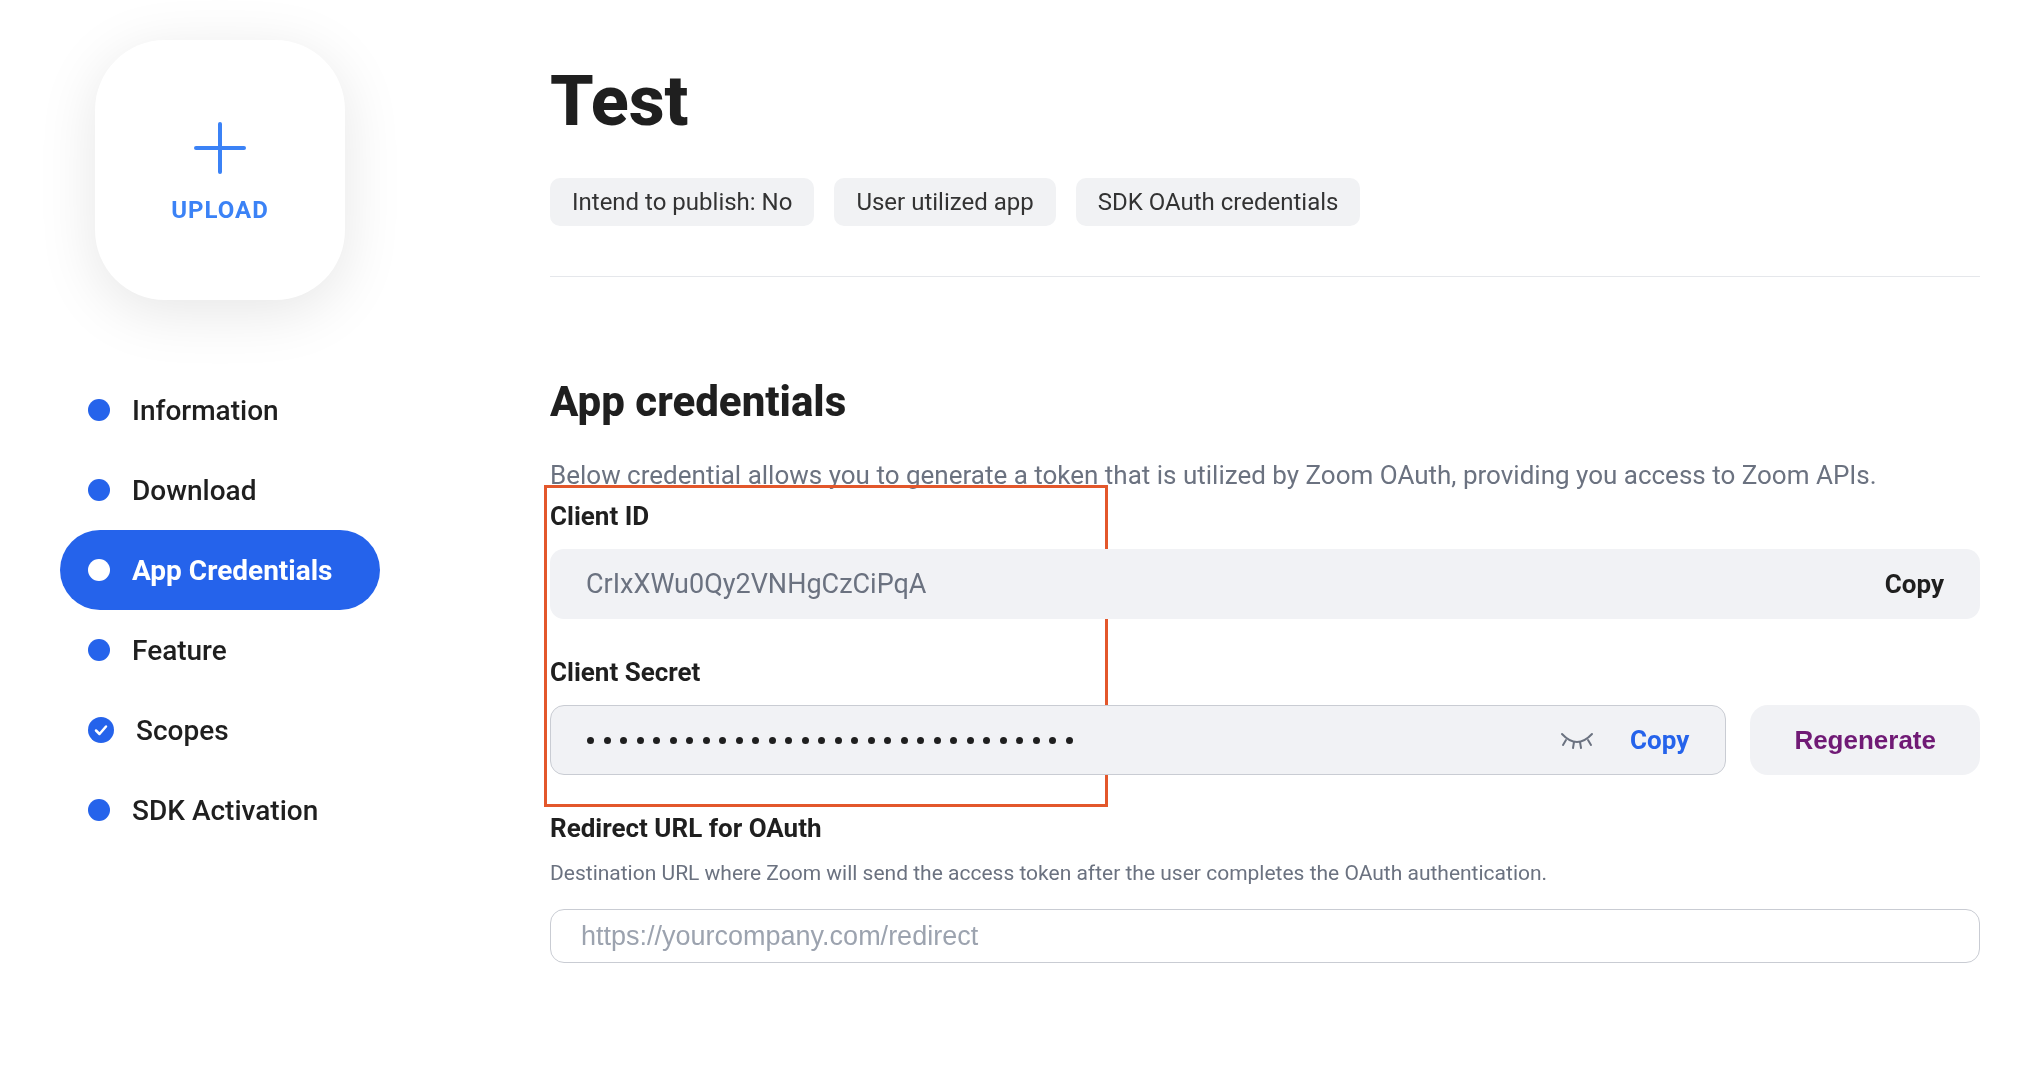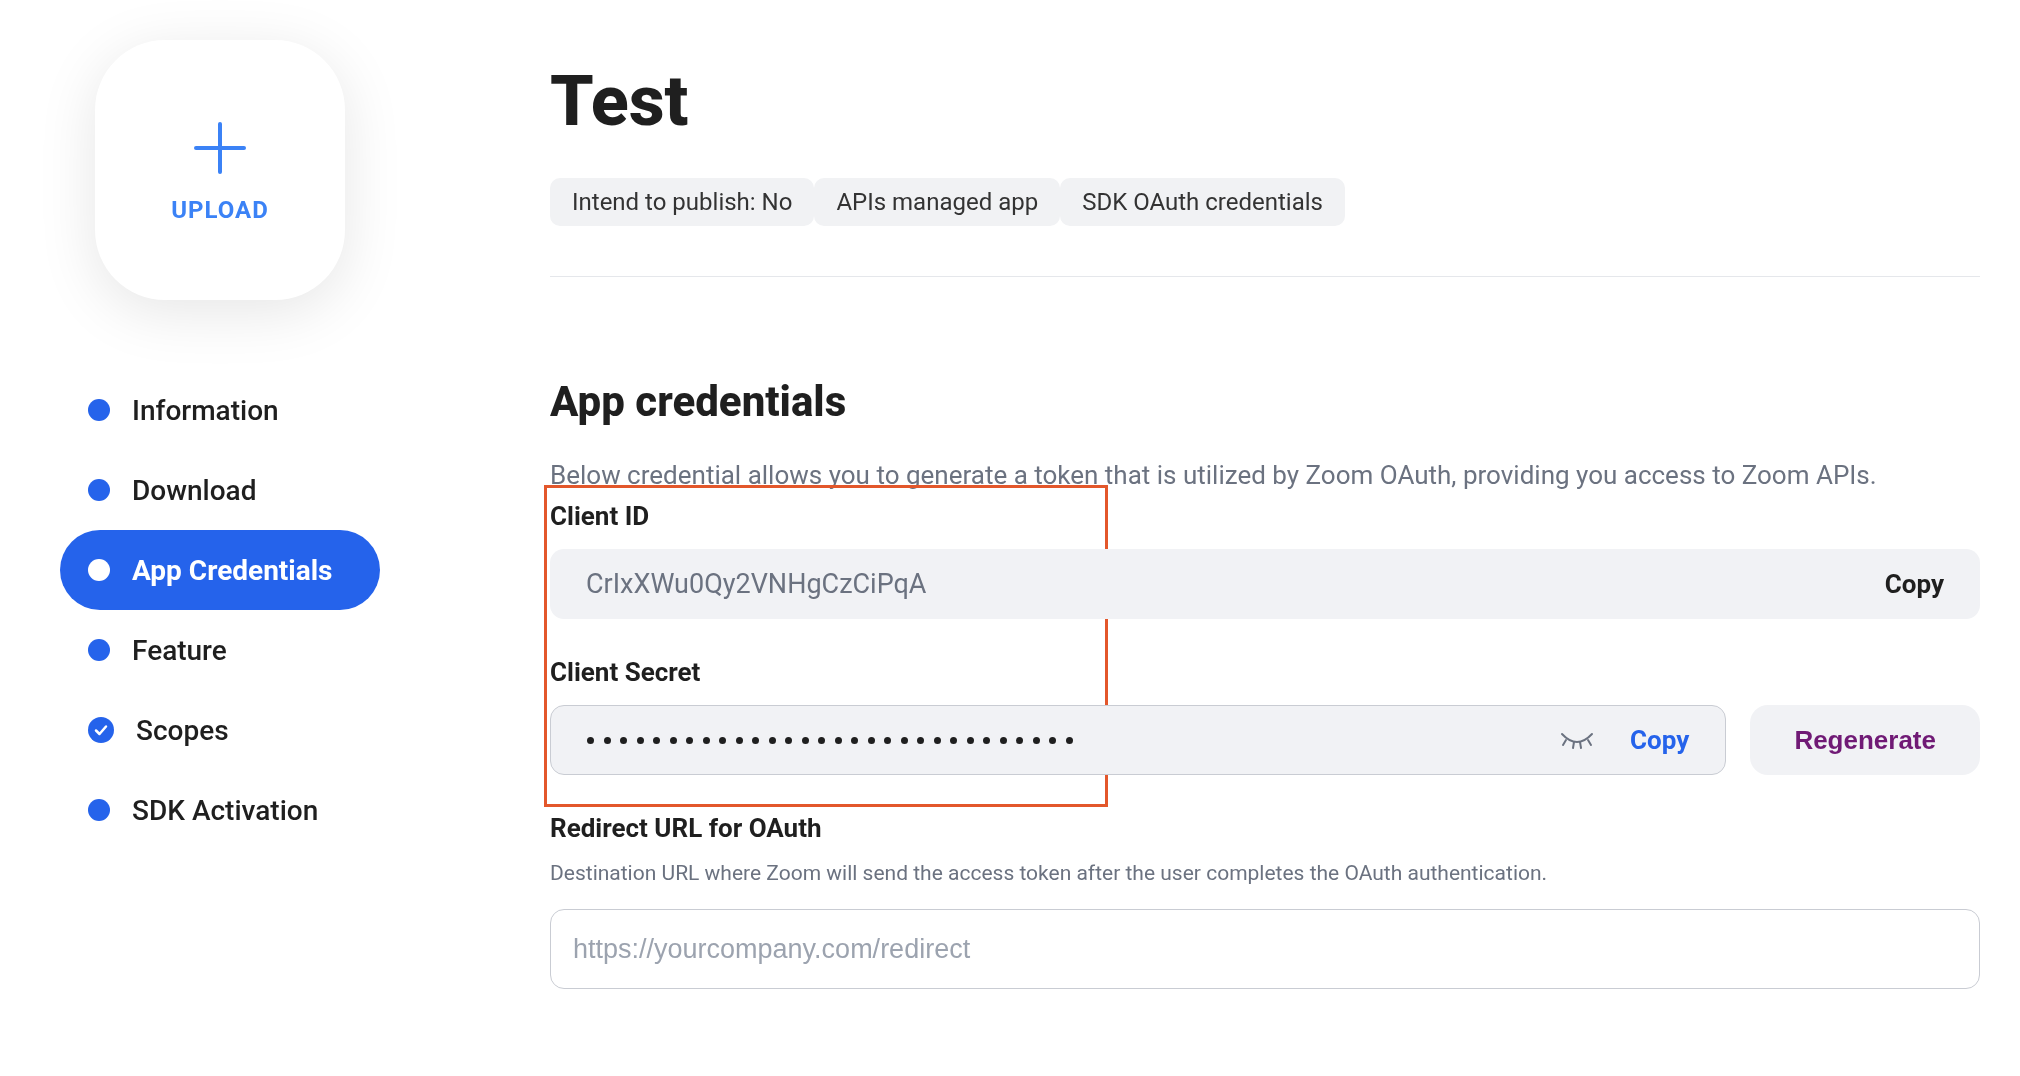--- a/index.html
+++ b/index.html
@@ -101,20 +101,21 @@
       flex: 1;
       padding: 60px 40px 0 140px;
     }
     .page-title {
       font-size: 70px;
       font-weight: 800;
       margin-bottom: 36px;
     }
     .tags {
       display: flex;
+      gap: 20px;
       padding-bottom: 50px;
       border-bottom: 1px solid #e5e7eb;
       margin-bottom: 100px;
     }
     .tag {
       background: #f1f2f4;
       color: #333;
       font-size: 24px;
       padding: 10px 22px;
       border-radius: 10px;
@@ -194,24 +195,24 @@
       flex: 1;
     }
     .field-help {
       color: #6b7280;
       font-size: 21px;
       margin-top: 8px;
       margin-bottom: 24px;
     }
     .url-input {
       width: 100%;
-      height: 80px;
+      height: 54px;
       border: 1px solid #c9ccd3;
       border-radius: 14px;
-      padding: 0 22px;
+      padding: 0 30px;
       font-size: 27px;
       color: #1f1f1f;
       background: #fff;
       outline: none;
     }
     .url-input::placeholder {
       color: #9ca3af;
     }
     .dots {
       display: flex;
@@ -278,21 +279,21 @@
         <span class="nav-bullet"></span>
         <span>SDK Activation</span>
       </div>
     </nav>
   </aside>
 
   <main class="main">
     <h1 class="page-title">Test</h1>
     <div class="tags">
       <span class="tag">Intend to publish: No</span>
-      <span class="tag">APIs managed app</span>
+      <span class="tag">User utilized app</span>
       <span class="tag">SDK OAuth credentials</span>
     </div>
 
     <h2 class="section-title">App credentials</h2>
     <p class="section-desc">Below credential allows you to generate a token that is utilized by Zoom OAuth, providing you access to Zoom APIs.</p>
 
     <div class="credential-area">
       <div class="highlight-overlay"></div>
 
       <div class="field-row">

